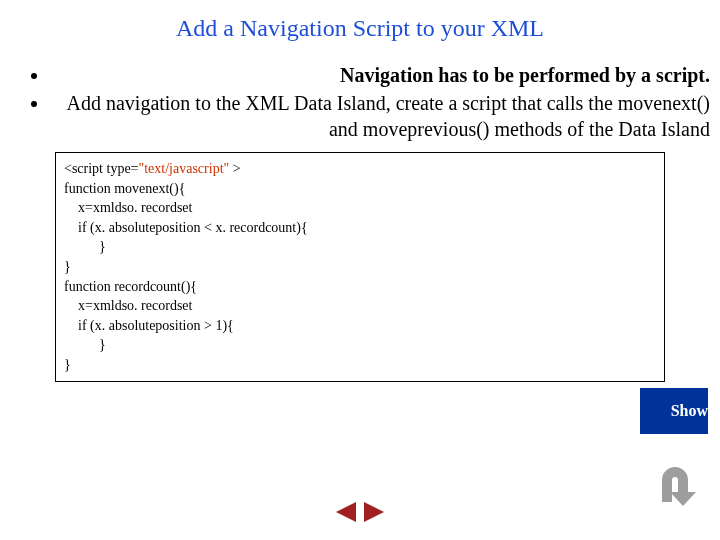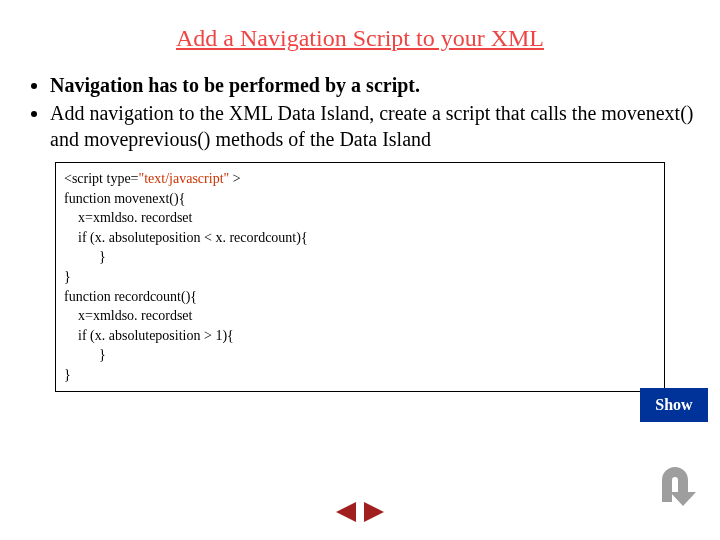--- a/index.html
+++ b/index.html
@@ -17,28 +17,28 @@
     padding-top: 10px;
   }
   .title-line1 {
     font-size: 24px;
     font-weight: bold;
     color: #cc3300;
     text-decoration: underline;
   }
   .title-line2 {
     font-size: 24px;
-    color: #ef4444;
-    text-decoration: underline;
-    margin-top: 15px;
+    color: #1d4ed8;
+    margin-top: 5px;
   }
   .bullets {
     margin-top: 20px;
     padding-left: 30px;
     padding-right: 10px;
+    text-align: right;
   }
   .bullets li {
     font-size: 20px;
     line-height: 1.3;
     margin-bottom: 2px;
     list-style: disc;
     margin-left: 20px;
   }
   .bold { font-weight: bold; }
   .code-box {
@@ -50,28 +50,28 @@
     line-height: 1.4;
     font-family: "Times New Roman", Times, serif;
   }
   .code-line { white-space: pre; }
   .quoted { color: #cc3300; }
   .show-btn {
     position: absolute;
     right: 12px;
     top: 388px;
     width: 68px;
-    height: 34px;
+    height: 46px;
     background: #003399;
     color: #ffffff;
     font-weight: bold;
     font-size: 16px;
     display: flex;
     align-items: center;
-    justify-content: center;
+    justify-content: flex-end;
     cursor: pointer;
   }
   .uturn-icon {
     position: absolute;
     right: 20px;
     bottom: 28px;
     width: 50px;
     height: 50px;
     cursor: pointer;
   }

